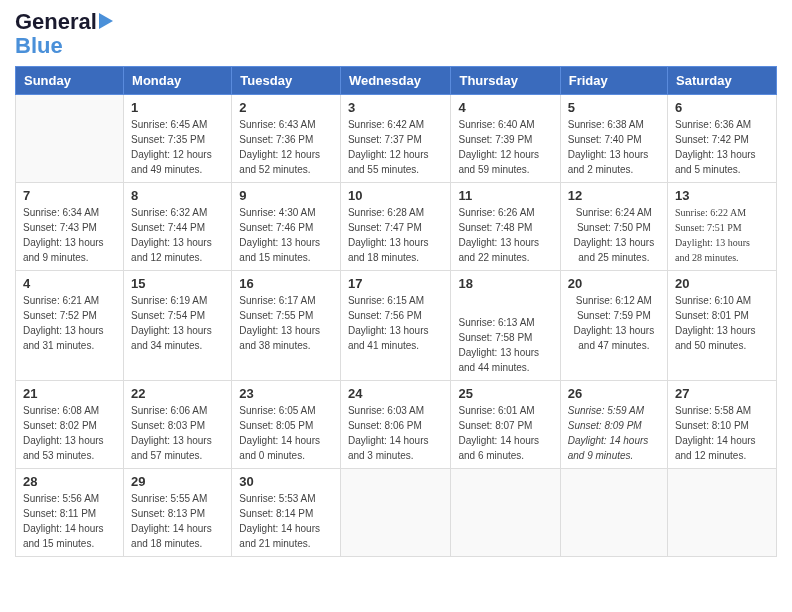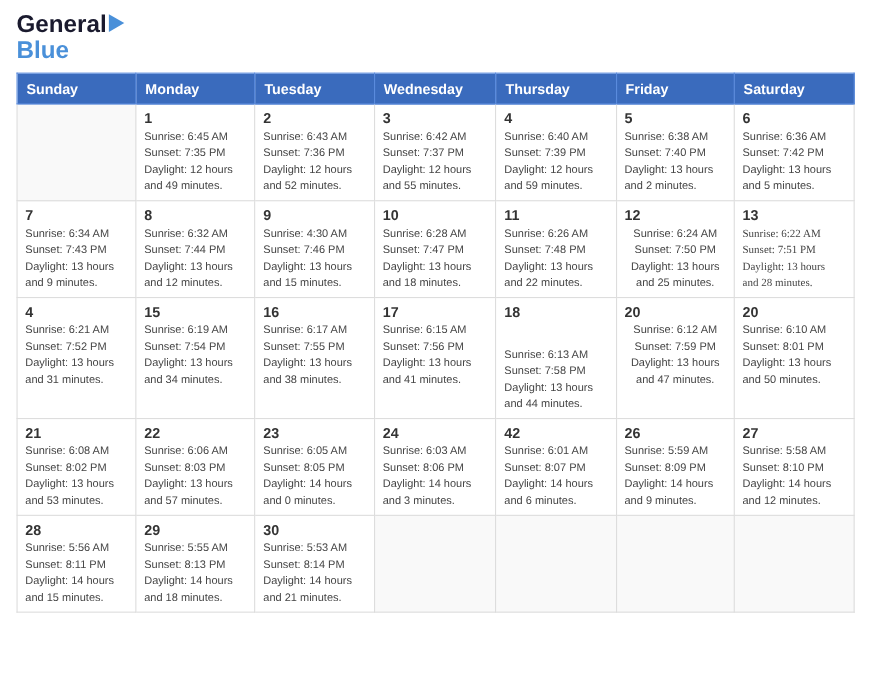--- a/index.html
+++ b/index.html
@@ -222,29 +222,29 @@
 and 0 minutes.</div>
           </td>
           <td>
             <span class="day-num">24</span>
             <div class="day-info" style="white-space: pre-line;">Sunrise: 6:03 AM
 Sunset: 8:06 PM
 Daylight: 14 hours
 and 3 minutes.</div>
           </td>
           <td>
-            <span class="day-num">42</span>
+            <span class="day-num">25</span>
             <div class="day-info" style="white-space: pre-line;">Sunrise: 6:01 AM
 Sunset: 8:07 PM
 Daylight: 14 hours
 and 6 minutes.</div>
           </td>
           <td>
             <span class="day-num">26</span>
-            <div class="day-info" style="white-space: pre-line;">Sunrise: 5:59 AM
+            <div class="day-info" style="white-space: pre-line; font-style: italic;">Sunrise: 5:59 AM
 Sunset: 8:09 PM
 Daylight: 14 hours
 and 9 minutes.</div>
           </td>
           <td>
             <span class="day-num">27</span>
             <div class="day-info" style="white-space: pre-line;">Sunrise: 5:58 AM
 Sunset: 8:10 PM
 Daylight: 14 hours
 and 12 minutes.</div>

